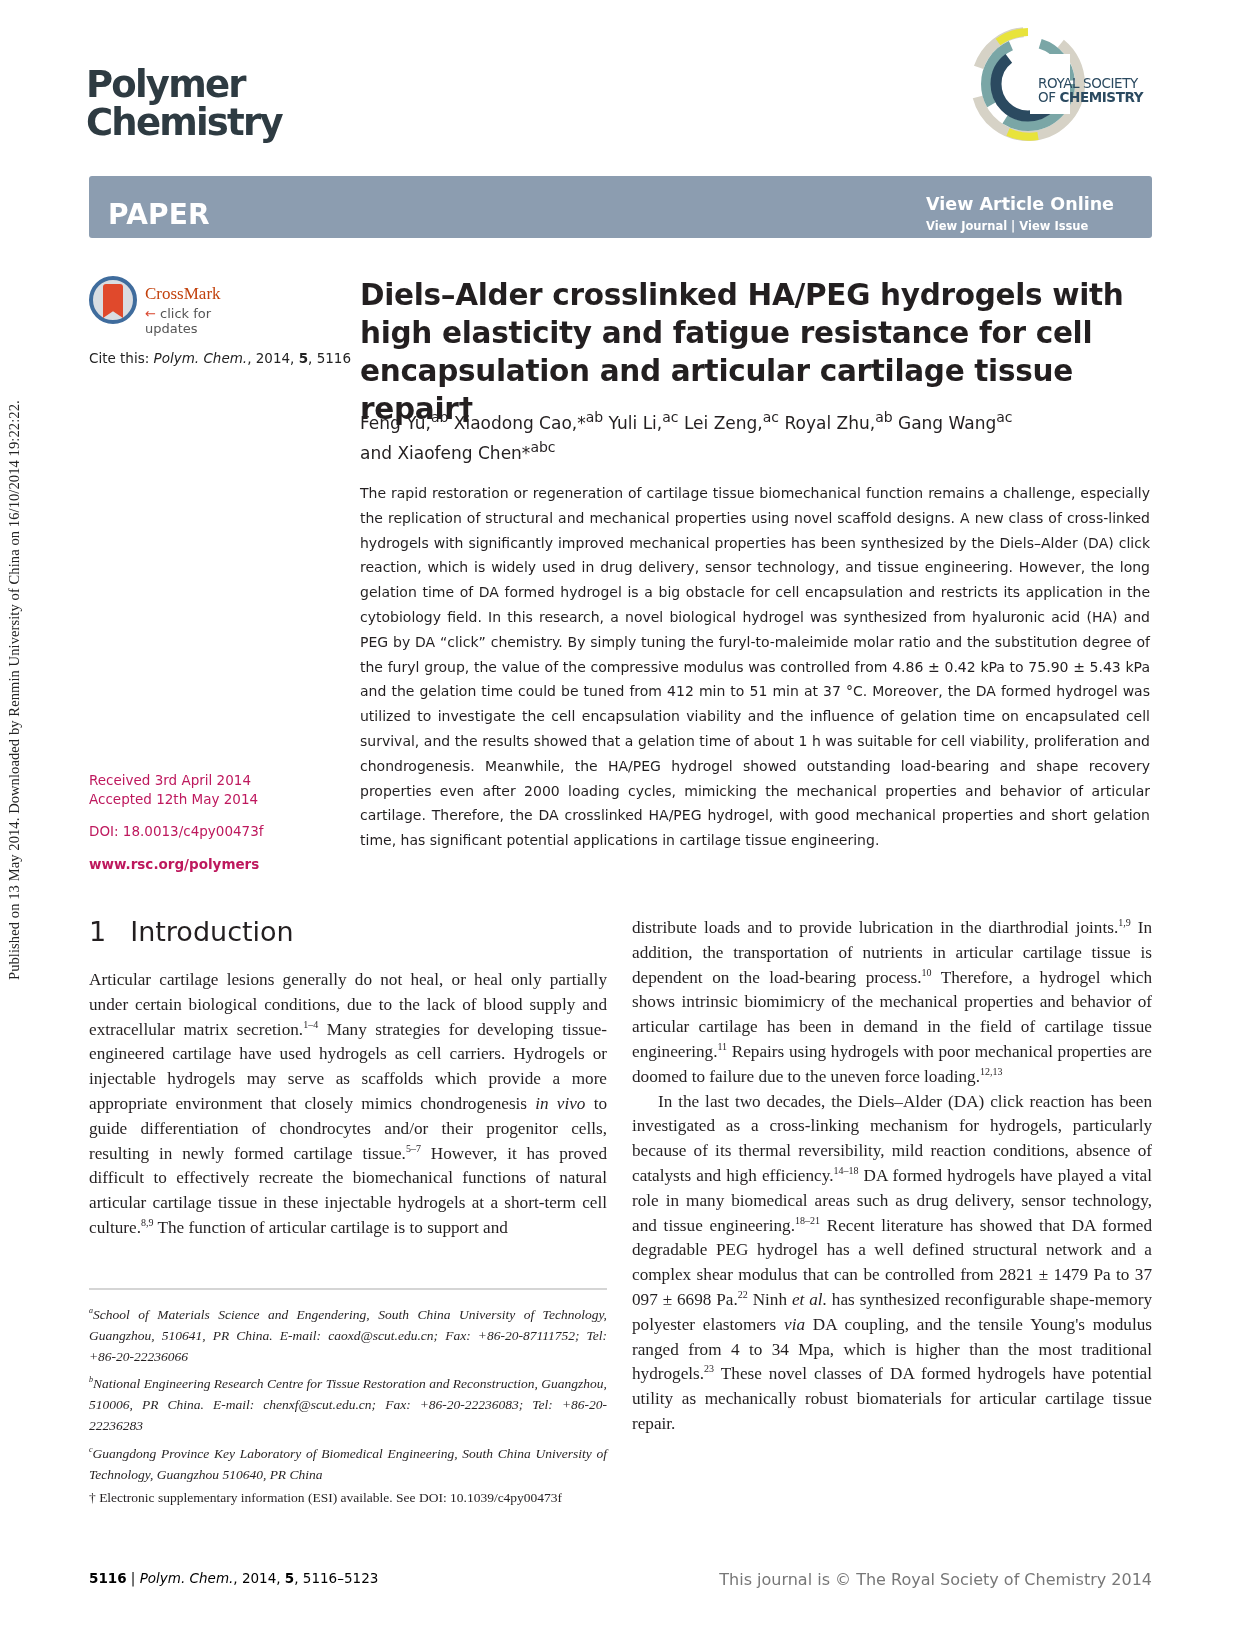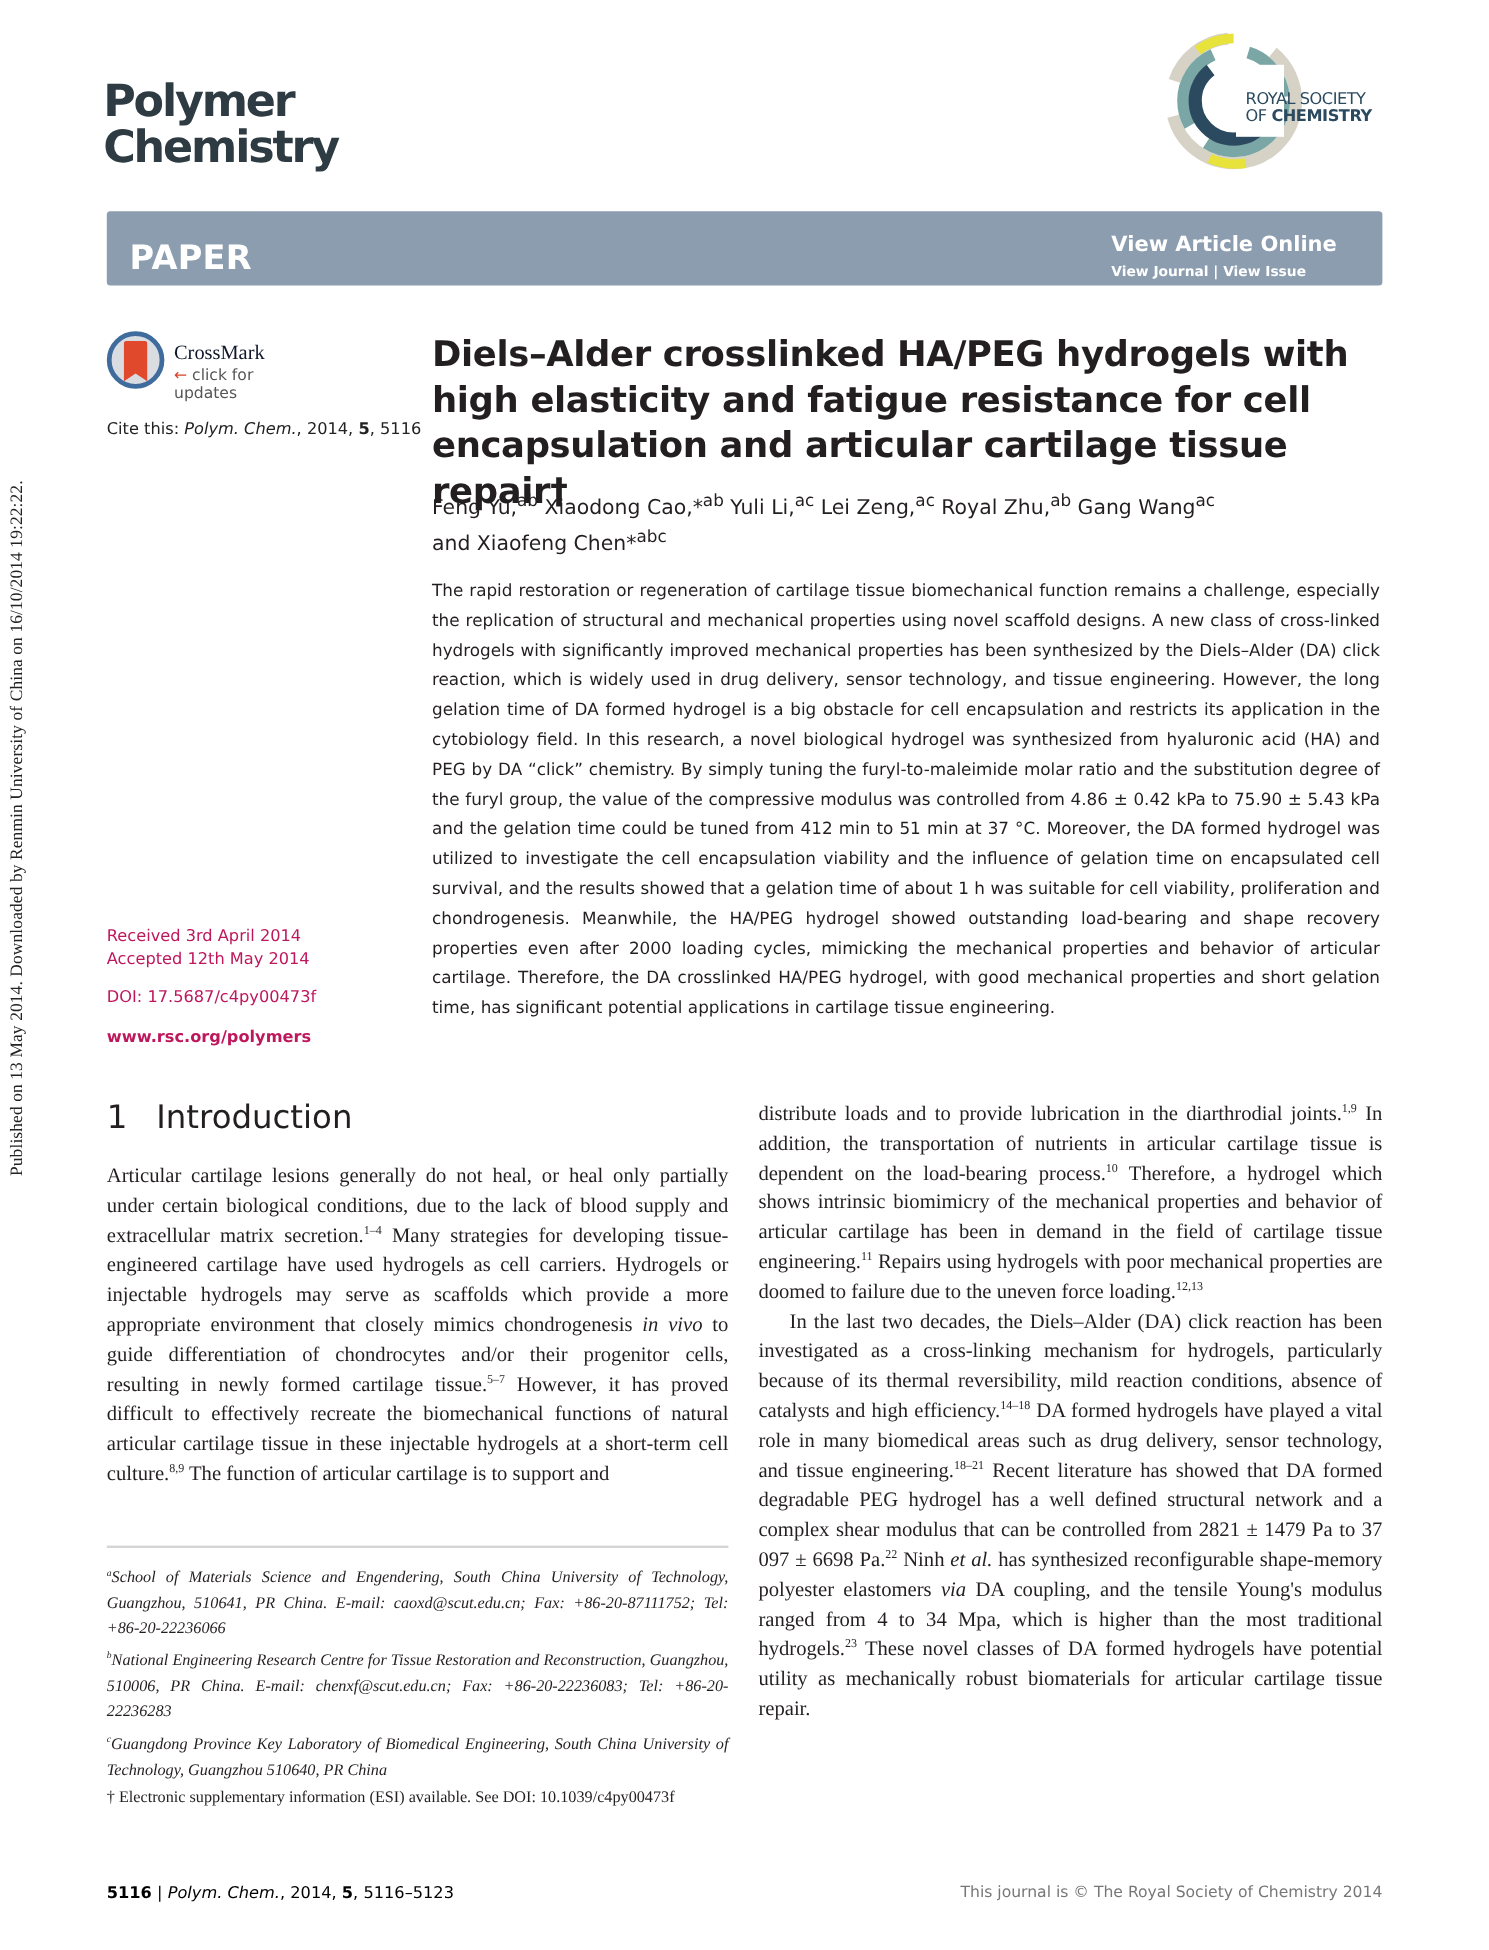--- a/index.html
+++ b/index.html
@@ -25,21 +25,21 @@
   .banner-label{position:absolute;left:19px;top:22px;font-family:"DejaVu Sans",sans-serif;font-weight:bold;color:#fff;font-size:28px;letter-spacing:0.2px;}
   .banner-right{position:absolute;right:38px;top:18px;text-align:left;font-family:"DejaVu Sans",sans-serif;color:#fff;}
   .view-online{font-size:17.5px;font-weight:bold;display:block;}
   .view-links{font-size:11.5px;font-weight:bold;margin-top:5px;display:block;}
   .view-links span{cursor:pointer;}
 
   
   .crossmark{left:89px;top:276px;width:160px;height:56px;cursor:pointer;}
   .cm-circle{position:absolute;left:0;top:0;width:48px;height:48px;border-radius:50%;background:#d9dde2;border:4px solid #3f6c9d;box-sizing:border-box;}
   .cm-ribbon{position:absolute;left:14px;top:8px;width:20px;height:34px;background:#e0492c;border-radius:3px 3px 0 0;clip-path:polygon(0 0,100% 0,100% 100%,50% 80%,0 100%);}
-  .cm-title{position:absolute;left:56px;top:8px;font-family:"Liberation Serif",serif;font-size:17px;color:#0f172a;}
+  .cm-title{position:absolute;left:56px;top:8px;font-family:"Liberation Serif",serif;font-size:17px;color:#c2410c;}
   .cm-sub{position:absolute;left:56px;top:30px;font-family:"DejaVu Sans",sans-serif;font-size:13px;color:#555;}
   .cm-sub .arr{color:#d9442b;}
 
   .cite{left:89px;top:350px;font-size:13.5px;color:#222;}
   .cite i{font-style:italic;}
 
   
   .title{left:360px;top:276px;width:780px;font-family:"DejaVu Sans",sans-serif;font-weight:bold;font-size:29.5px;line-height:38px;color:#231f20;letter-spacing:-0.3px;}
   .authors{left:360px;top:405px;width:760px;font-family:"DejaVu Sans",sans-serif;font-size:17px;line-height:25px;color:#231f20;}
   .authors sup{font-size:14px;}
@@ -63,21 +63,21 @@
 
   .fn-rule{left:89px;top:1288px;width:518px;height:2px;background:#d5d5d5;}
   .footnotes{left:89px;top:1300px;width:518px;font-family:"Liberation Serif",serif;font-size:13.5px;line-height:21.3px;color:#231f20;text-align:justify;}
   .footnotes p{margin:0 0 2px 0;font-style:italic;}
   .footnotes p.esi{font-style:normal;}
   .footnotes sup{font-size:8px;}
 
   .footer-left{left:89px;top:1570px;font-family:"DejaVu Sans",sans-serif;font-size:13.5px;color:#000000;}
   .footer-left b{font-weight:bold;}
   .footer-left i{font-style:italic;}
-  .footer-right{right:89px;top:1570px;font-family:"DejaVu Sans",sans-serif;font-size:13px;color:#777;}
+  .footer-right{right:89px;top:1570px;font-family:"DejaVu Sans",sans-serif;font-size:16px;color:#777;}
 </style>
 </head>
 <body>
 
 <div class="abs side-stamp">Published on 13 May 2014. Downloaded by Renmin University of China on 16/10/2014 19:22:22.</div>
 
 <div class="abs journal-logo">
   <div>Polymer</div>
   <div>Chemistry</div>
 </div>
@@ -122,21 +122,21 @@
 
 <div class="abs authors">
   <span><span>Feng Yu,</span><sup>ab</sup></span><span><span> Xiaodong Cao,*</span><sup>ab</sup></span><span><span> Yuli Li,</span><sup>ac</sup></span><span><span> Lei Zeng,</span><sup>ac</sup></span><span><span> Royal Zhu,</span><sup>ab</sup></span><span><span> Gang Wang</span><sup>ac</sup></span><br><span><span> and Xiaofeng Chen*</span><sup>abc</sup></span>
 </div>
 
 <div class="abs abstract">The rapid restoration or regeneration of cartilage tissue biomechanical function remains a challenge, especially the replication of structural and mechanical properties using novel scaffold designs. A new class of cross-linked hydrogels with significantly improved mechanical properties has been synthesized by the Diels–Alder (DA) click reaction, which is widely used in drug delivery, sensor technology, and tissue engineering. However, the long gelation time of DA formed hydrogel is a big obstacle for cell encapsulation and restricts its application in the cytobiology field. In this research, a novel biological hydrogel was synthesized from hyaluronic acid (HA) and PEG by DA “click” chemistry. By simply tuning the furyl-to-maleimide molar ratio and the substitution degree of the furyl group, the value of the compressive modulus was controlled from 4.86 ± 0.42 kPa to 75.90 ± 5.43 kPa and the gelation time could be tuned from 412 min to 51 min at 37 °C. Moreover, the DA formed hydrogel was utilized to investigate the cell encapsulation viability and the influence of gelation time on encapsulated cell survival, and the results showed that a gelation time of about 1 h was suitable for cell viability, proliferation and chondrogenesis. Meanwhile, the HA/PEG hydrogel showed outstanding load-bearing and shape recovery properties even after 2000 loading cycles, mimicking the mechanical properties and behavior of articular cartilage. Therefore, the DA crosslinked HA/PEG hydrogel, with good mechanical properties and short gelation time, has significant potential applications in cartilage tissue engineering.</div>
 
 <div class="abs meta">
   <div>Received 3rd April 2014</div>
   <div>Accepted 12th May 2014</div>
-  <div class="doi">DOI: 17.5687/c4py00473f</div>
+  <div class="doi">DOI: 18.0013/c4py00473f</div>
   <div class="site">www.rsc.org/polymers</div>
 </div>
 
 <h2 class="abs sec-head" style="margin:0;font-weight:normal;">
   <span class="num">1</span><span>Introduction</span>
 </h2>
 
 <div class="abs col col-left">
   <p>Articular cartilage lesions generally do not heal, or heal only partially under certain biological conditions, due to the lack of blood supply and extracellular matrix secretion.<sup>1–4</sup> Many strategies for developing tissue-engineered cartilage have used hydrogels as cell carriers. Hydrogels or injectable hydrogels may serve as scaffolds which provide a more appropriate environment that closely mimics chondrogenesis <i>in vivo</i> to guide differentiation of chondrocytes and/or their progenitor cells, resulting in newly formed cartilage tissue.<sup>5–7</sup> However, it has proved difficult to effectively recreate the biomechanical functions of natural articular cartilage tissue in these injectable hydrogels at a short-term cell culture.<sup>8,9</sup> The function of articular cartilage is to support and</p>
 </div>

